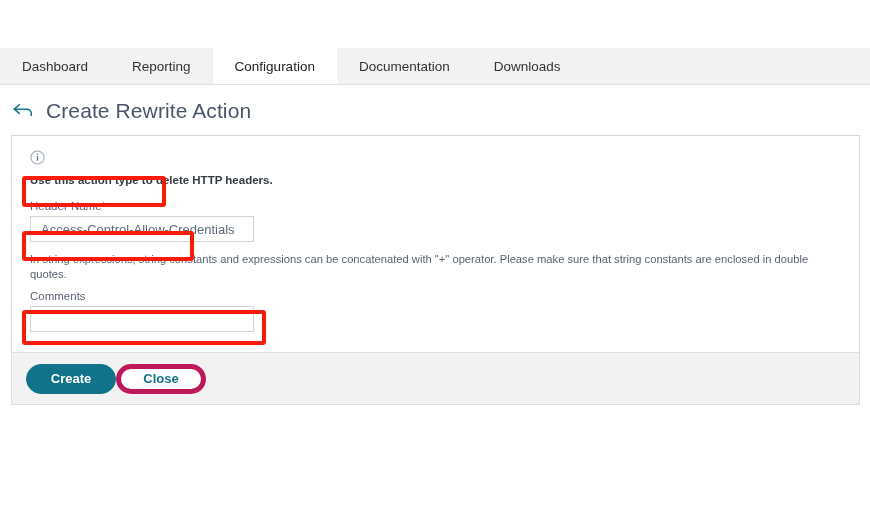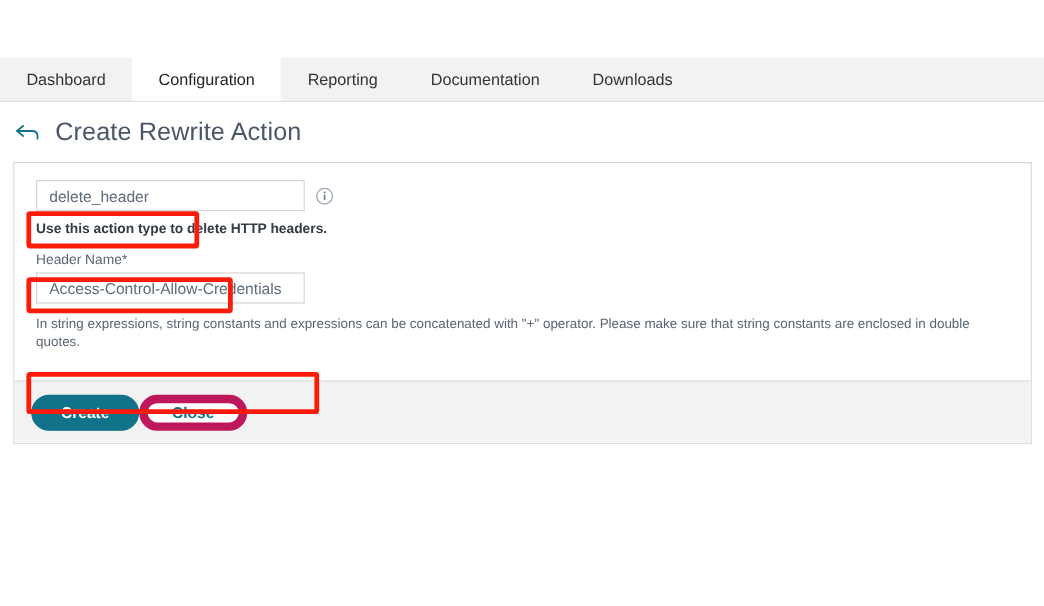--- a/index.html
+++ b/index.html
@@ -162,21 +162,21 @@
     font-family: "Liberation Sans", sans-serif;
   }
   .btn-primary {
     background: #11738a;
     color: #ffffff;
     border: 1px solid #11738a;
   }
   .btn-secondary {
     background: #ffffff;
     color: #11738a;
-    border: 7px solid #be185d;
+    border: 5px solid #be185d;
   }
 
   
   .annot {
     position: absolute;
     border: 4px solid #fb1b09;
     border-radius: 3px;
     pointer-events: none;
     z-index: 5;
   }
@@ -195,25 +195,25 @@
 </style>
 </head>
 <body>
 
 <div class="page-wrap">
 
   <div class="tabbar">
     <div class="tab">
       <span>Dashboard</span>
     </div>
+    <div class="tab">
+      <span>Reporting</span>
+    </div>
     <div class="tab active">
       <span>Configuration</span>
-    </div>
-    <div class="tab">
-      <span>Reporting</span>
     </div>
     <div class="tab">
       <span>Documentation</span>
     </div>
     <div class="tab">
       <span>Downloads</span>
     </div>
   </div>
 
   <div class="page-head">
@@ -225,41 +225,44 @@
       </svg>
     </span>
     <span class="page-title">Create Rewrite Action</span>
   </div>
 
   <div class="card">
     <div class="card-body">
 
       <div class="field">
         <div class="control-row">
-          <input class="text-input" type="text" value="delete_header" style="">
           <span class="info-icon">
             <svg viewBox="0 0 16 16" width="15" height="15">
               <circle cx="8" cy="8" r="7" fill="none" stroke="#9aa7b8" stroke-width="1.1"></circle>
               <circle cx="8" cy="4.6" r="0.85" fill="#6b7785"></circle>
               <rect x="7.3" y="6.5" width="1.4" height="5" rx="0.5" fill="#6b7785"></rect>
             </svg>
           </span>
         </div>
       </div>
 
 
       <div class="note-strong">Use this action type to delete HTTP headers.</div>
 
       <div class="field">
         <label class="field-label">Header Name*</label>
         <input class="text-input wide" type="text" value="Access-Control-Allow-Credentials" style="">
       </div>
 
       <div class="note-plain">In string expressions, string constants and expressions can be concatenated with "+" operator. Please make sure that string constants are enclosed in double quotes.</div>
 
+      <div class="field">
+        <label class="field-label">Comments</label>
+        <input class="text-input" type="text" value="" style="">
+      </div>
 
     </div>
 
     <div class="action-bar">
       <div class="btn btn-primary">
         <span>Create</span>
       </div>
       <div class="btn btn-secondary">
         <span>Close</span>
       </div>

